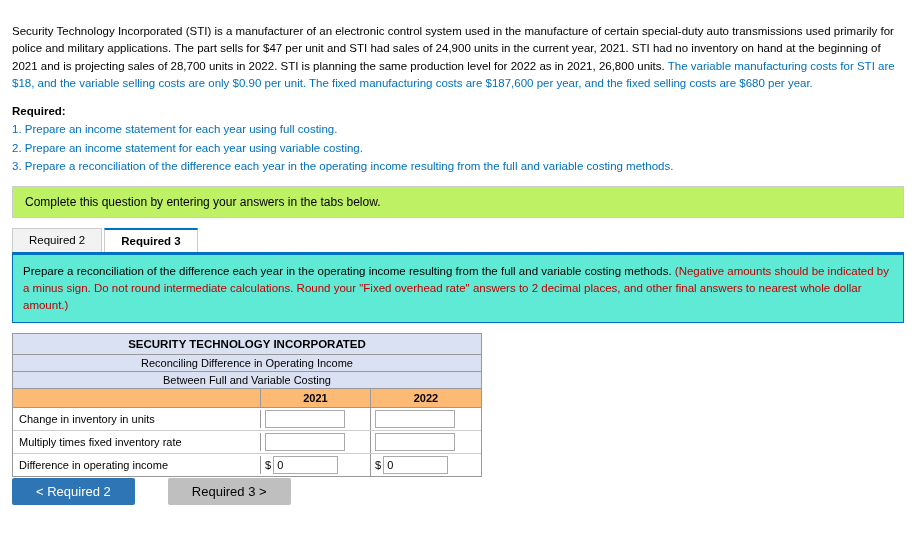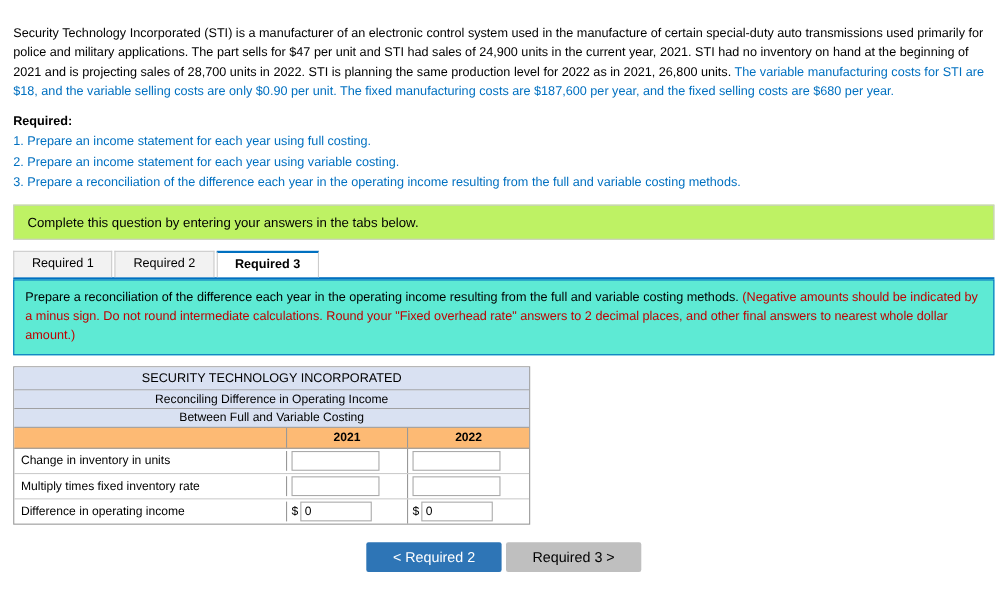--- a/index.html
+++ b/index.html
@@ -67,21 +67,21 @@
     .instruction-box .red-text { color: #c00000; }
     .table-container {
       margin-top: 10px;
       border: 1px solid #999;
       width: 470px;
     }
     .table-header {
       background: #d9e1f2;
       text-align: center;
       padding: 4px 6px;
-      font-weight: normal;
+      font-weight: bold;
       font-size: 11.5px;
       border-bottom: 1px solid #999;
     }
     .table-subheader {
       background: #d9e1f2;
       text-align: center;
       padding: 2px 18px;
       font-size: 11px;
       border-bottom: 1px solid #999;
     }
@@ -138,23 +138,22 @@
       font-size: 11px;
       padding: 1px 3px;
       outline: none;
     }
     .row-data .dollar {
       margin-right: 2px;
       font-size: 11px;
     }
     .buttons-row {
       display: flex;
-      justify-content: center;
-      gap: 4px;
-      margin-top: 16px;
+      gap: 33px;
+      margin-top: 1px;
     }
     .nav-btn {
       padding: 6px 24px;
       font-size: 13px;
       cursor: pointer;
       border: none;
       border-radius: 2px;
     }
     .nav-btn.blue {
       background: #2e75b6;
@@ -178,21 +177,20 @@
   <div class="required-section">
     <p class="bold">Required:</p>
     <p class="blue-text">1. Prepare an income statement for each year using full costing.</p>
     <p class="blue-text">2. Prepare an income statement for each year using variable costing.</p>
     <p class="blue-text">3. Prepare a reconciliation of the difference each year in the operating income resulting from the full and variable costing methods.</p>
   </div>
 
   <div class="complete-box">Complete this question by entering your answers in the tabs below.</div>
 
   <div class="tabs-row">
-    <div class="tab">Required 1</div>
     <div class="tab">Required 2</div>
     <div class="tab active">Required 3</div>
   </div>
 
   <div class="instruction-box">
     Prepare a reconciliation of the difference each year in the operating income resulting from the full and variable costing methods. <span class="red-text">(Negative amounts should be indicated by a minus sign. Do not round intermediate calculations. Round your "Fixed overhead rate" answers to 2 decimal places, and other final answers to nearest whole dollar amount.)</span>
   </div>
 
   <div class="table-container">
     <div class="table-header">SECURITY TECHNOLOGY INCORPORATED</div>

